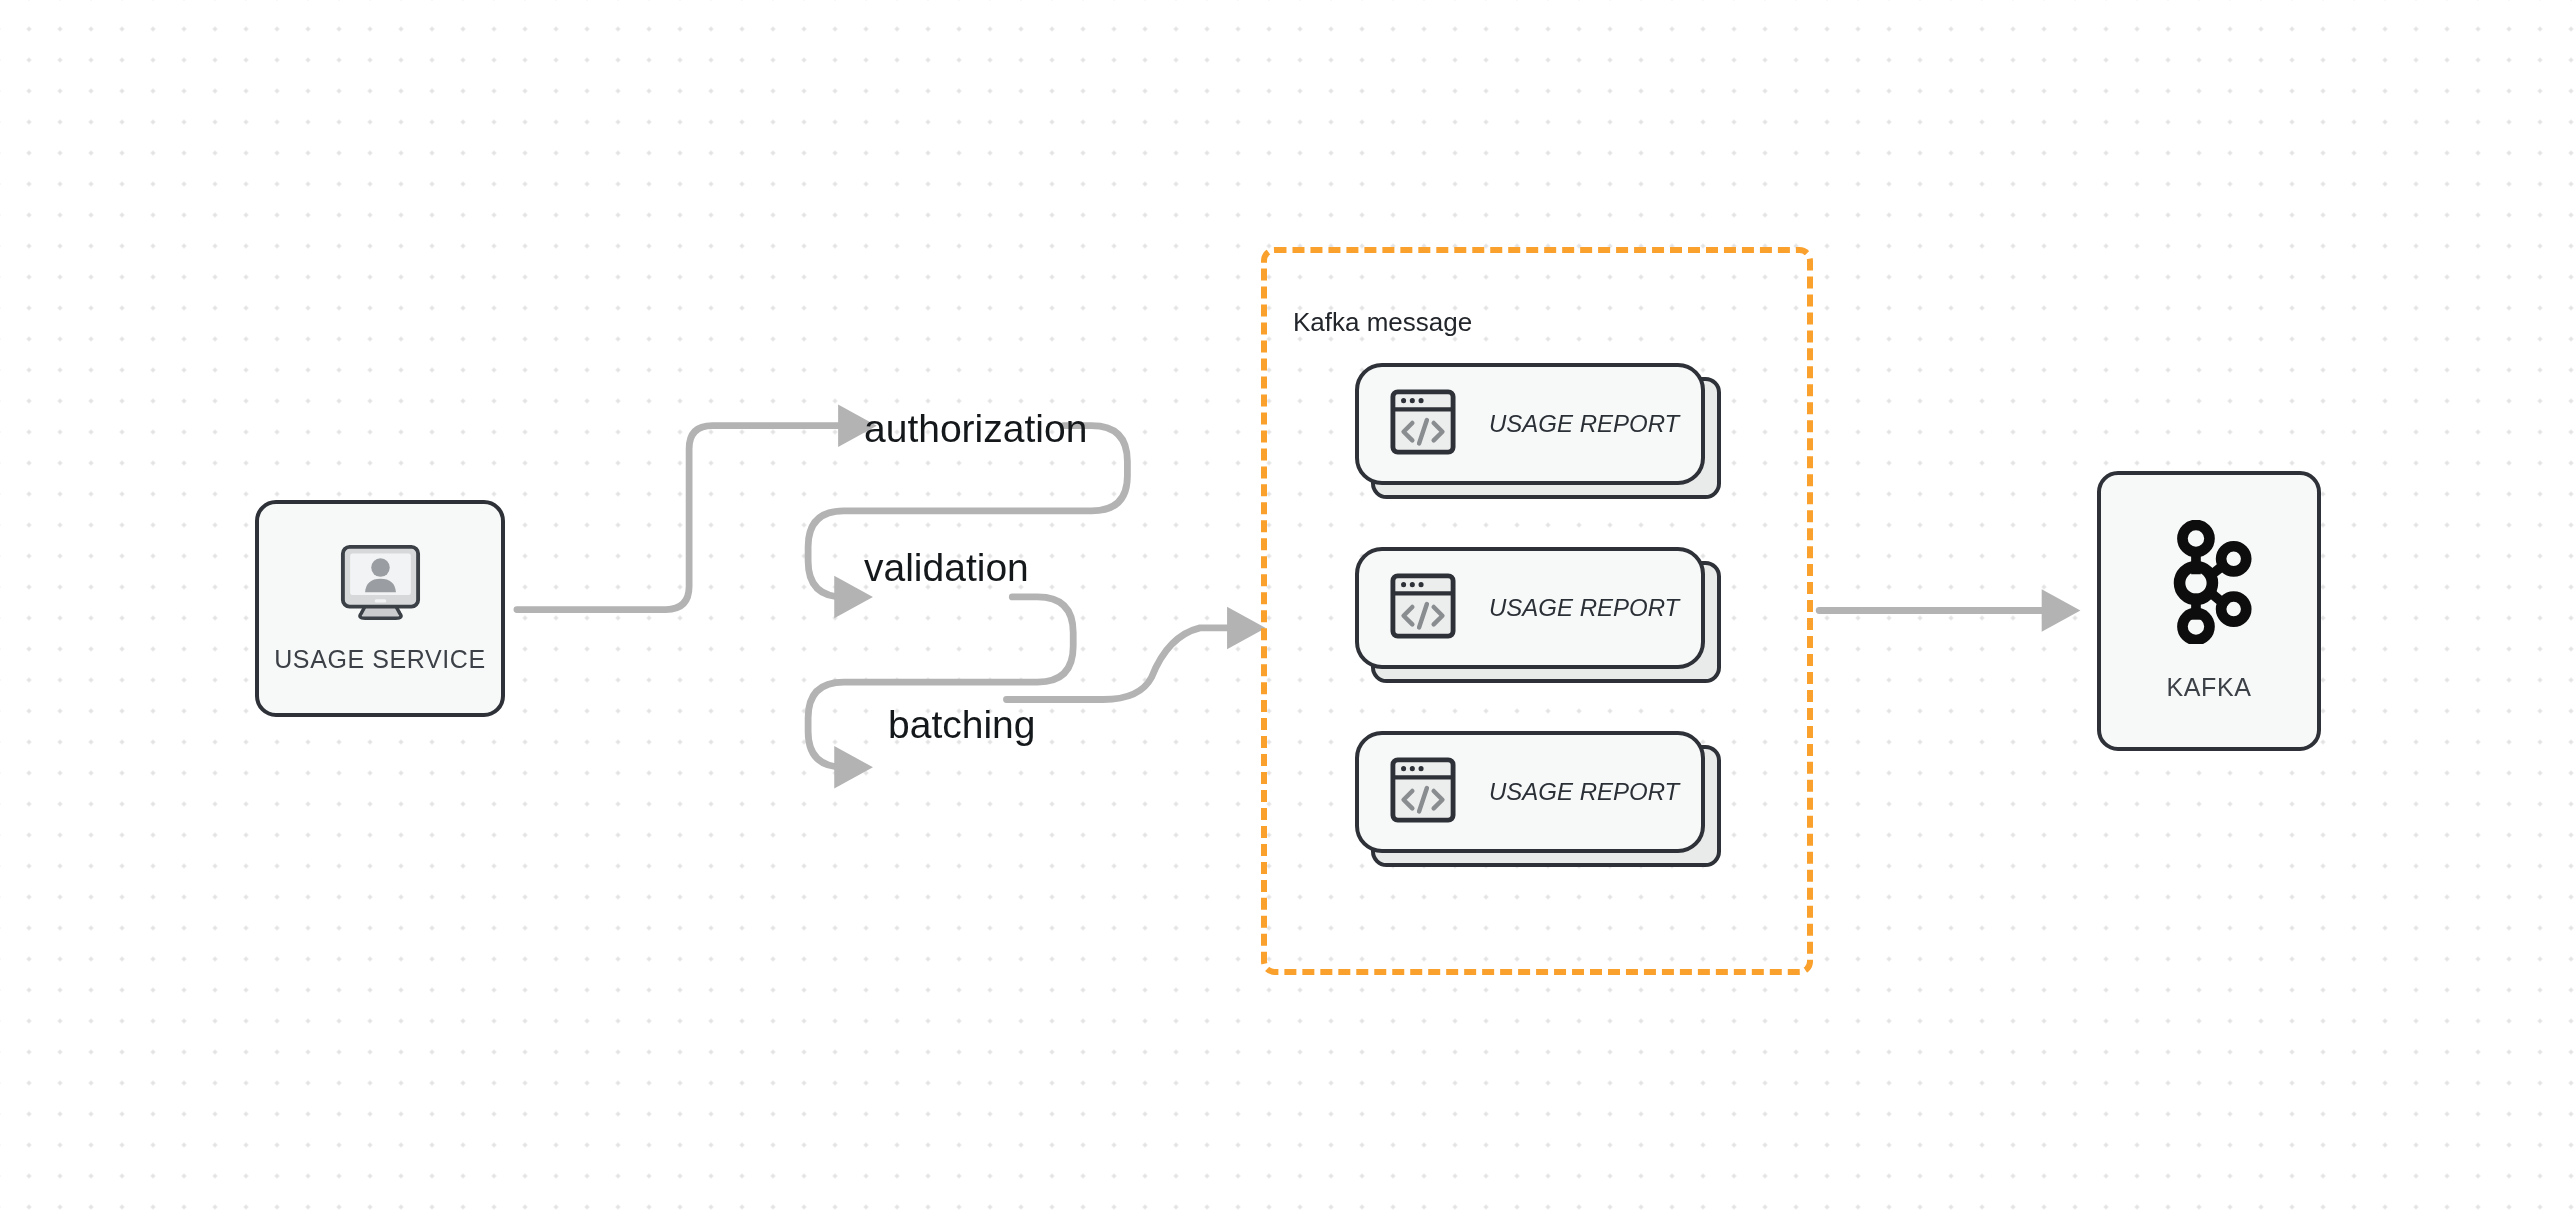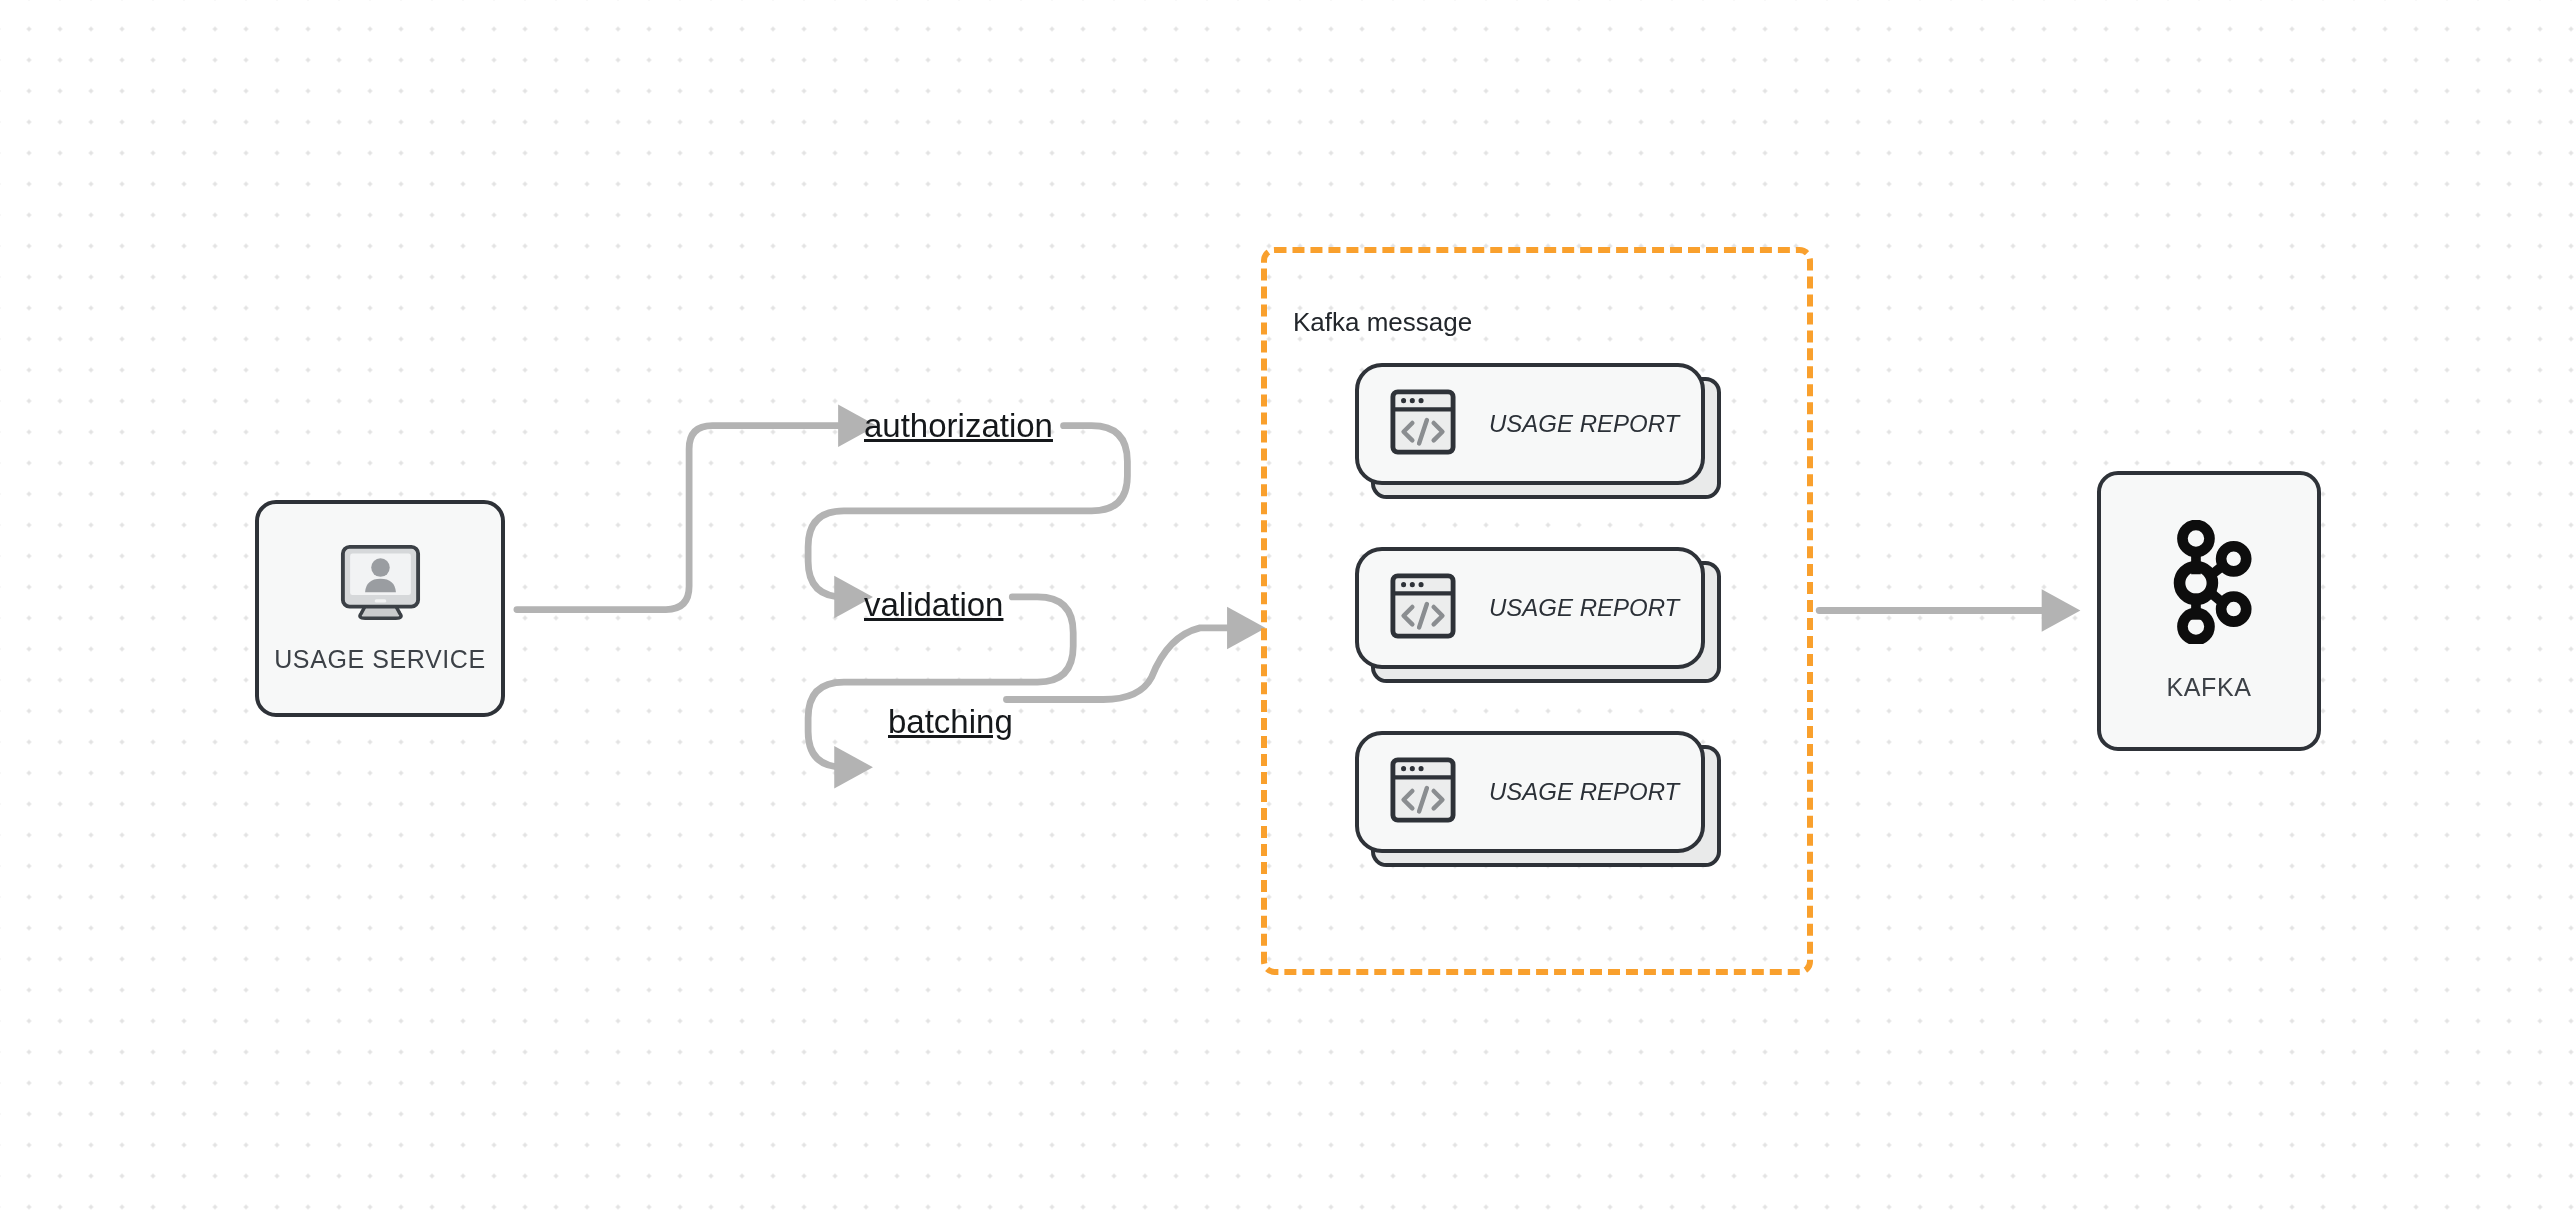--- a/index.html
+++ b/index.html
@@ -120,25 +120,24 @@
     font-size: 24px;
     font-style: italic;
     color: #2b3037;
     font-family: "Liberation Sans", sans-serif;
     white-space: nowrap;
   }
 
   
   .step-label {
     position: absolute;
-    font-size: 33px;
+    font-size: 39px;
     color: #15181b;
     font-family: "Liberation Sans", sans-serif;
     white-space: nowrap;
-    text-decoration: underline;
   }
 
   
   #edges {
     position: absolute;
     left: 0; top: 0;
     width: 2576px;
     height: 1221px;
     pointer-events: none;
   }
@@ -289,18 +288,18 @@
             <line x1="38" y1="32" x2="30" y2="56"></line>
           </g>
         </svg>
       </div>
       <div class="report-label">USAGE REPORT</div>
     </div>
   </div>
 
   <div class="step-label" style="left:864px; top:407px;">authorization</div>
 
-  <div class="step-label" style="left:864px; top:586px;">validation</div>
+  <div class="step-label" style="left:864px; top:546px;">validation</div>
 
   <div class="step-label" style="left:864px; top:703px;margin-left:24px;">batching</div>
 
 </div>
 
 
 </body></html>

